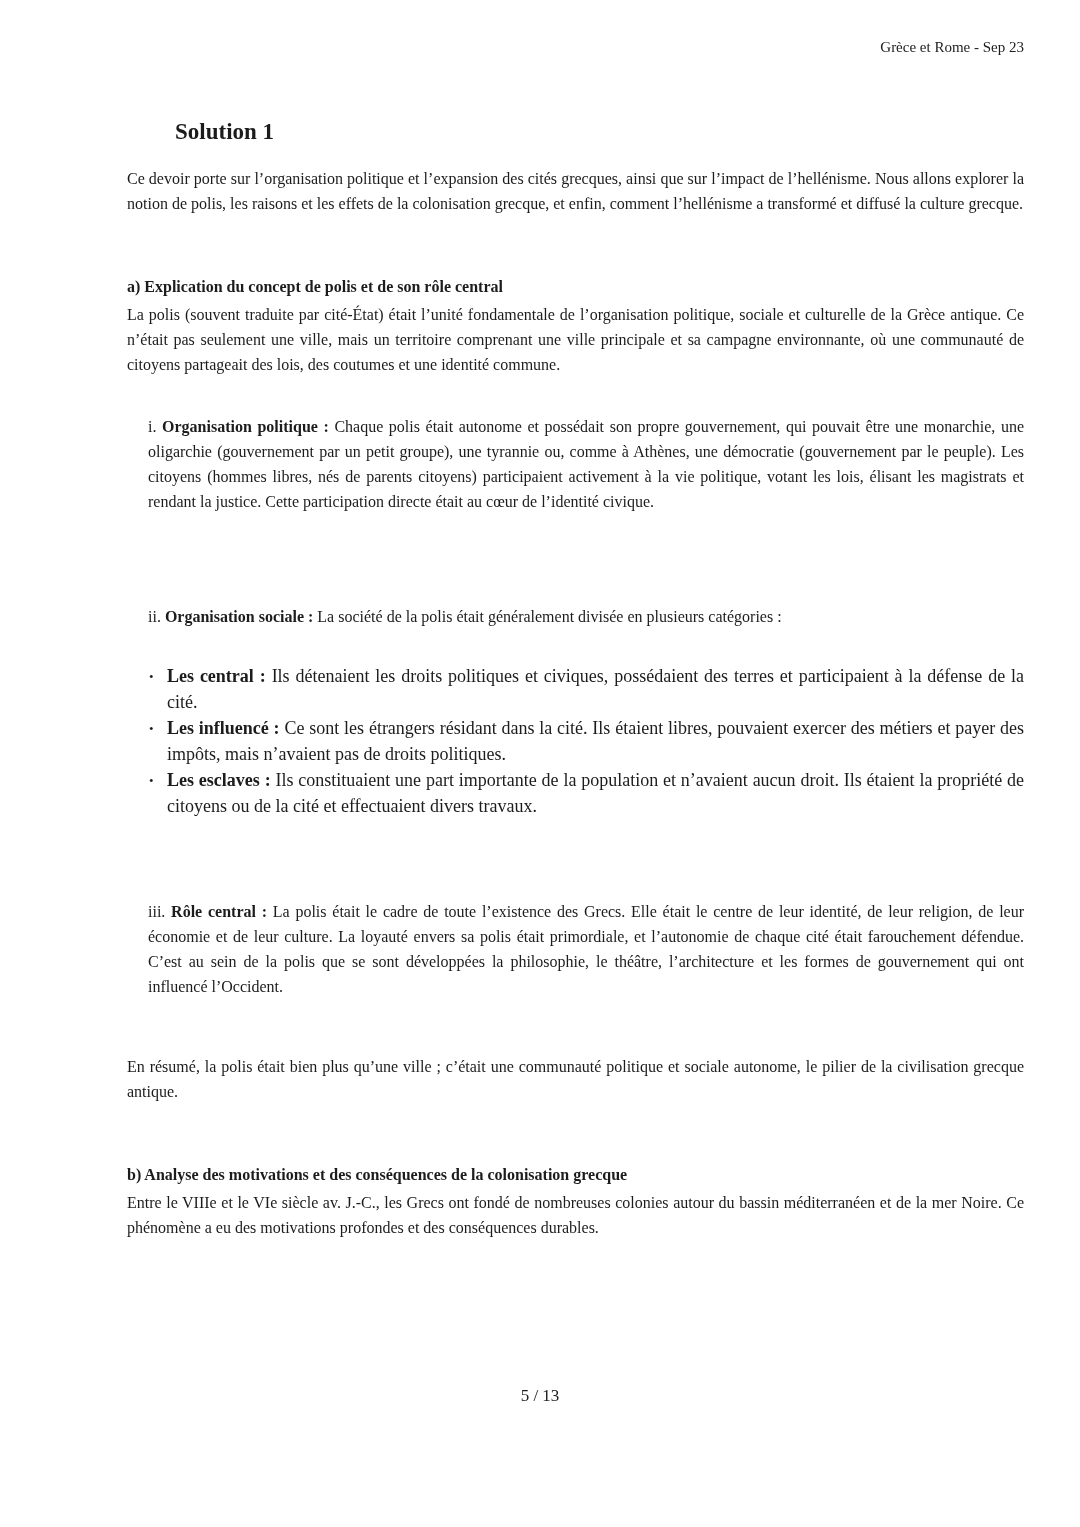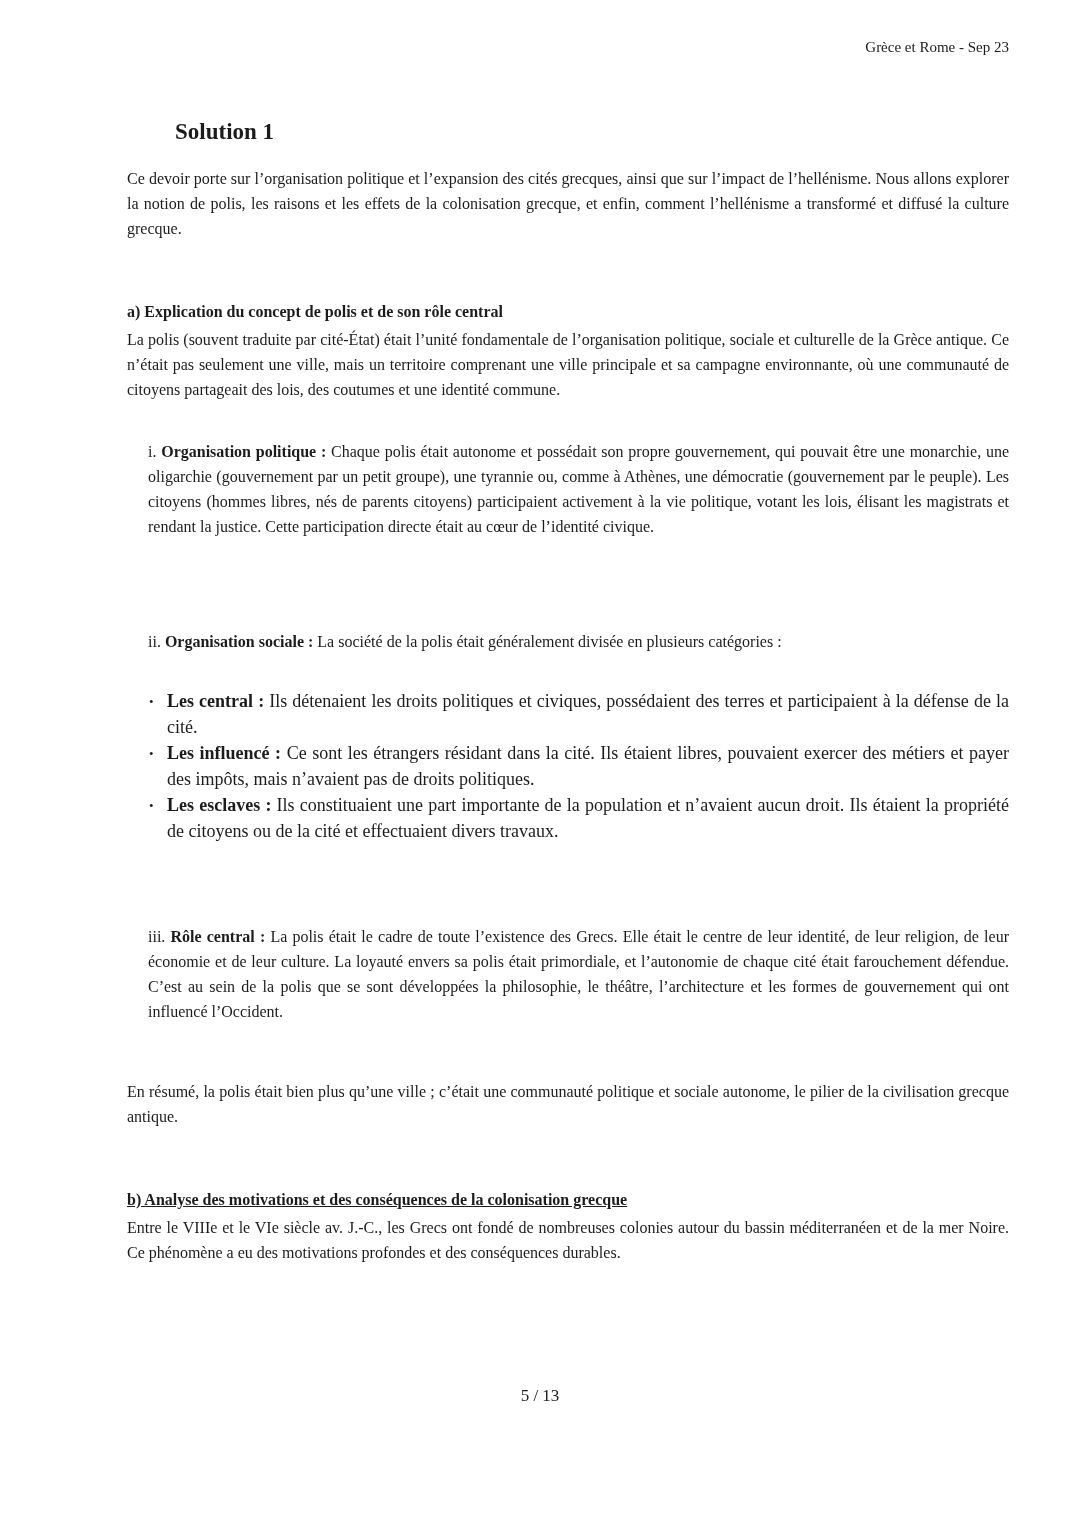--- a/index.html
+++ b/index.html
@@ -12,21 +12,21 @@
     height: 1527px;
     font-family: "Liberation Serif", "DejaVu Serif", serif;
     color: #1c1c1c;
     overflow: hidden;
   }
   .page {
     position: relative;
     box-sizing: border-box;
     width: 1080px;
     height: 1527px;
-    padding: 38px 71px 0 127px;
+    padding: 38px 56px 0 127px;
     background: #ffffff;
   }
   .doc-header {
     text-align: right;
     font-size: 15px;
     line-height: 18px;
     color: #1c1c1c;
   }
   .doc-title {
     margin-top: 62px;
@@ -61,21 +61,21 @@
     line-height: 26px;
     text-align: justify;
   }
   .bullet-marker {
     position: absolute;
     left: 1px;
     top: 1px;
     font-size: 13px;
   }
   .summary { margin-top: 55px; }
-  .heading-b { margin-top: 58px; text-decoration: underline; }
+  .heading-b { margin-top: 58px; }
   .doc-footer {
     position: absolute;
     top: 1385px;
     left: 0;
     width: 1080px;
     text-align: center;
     font-size: 17px;
     line-height: 22px;
   }
 </style>

